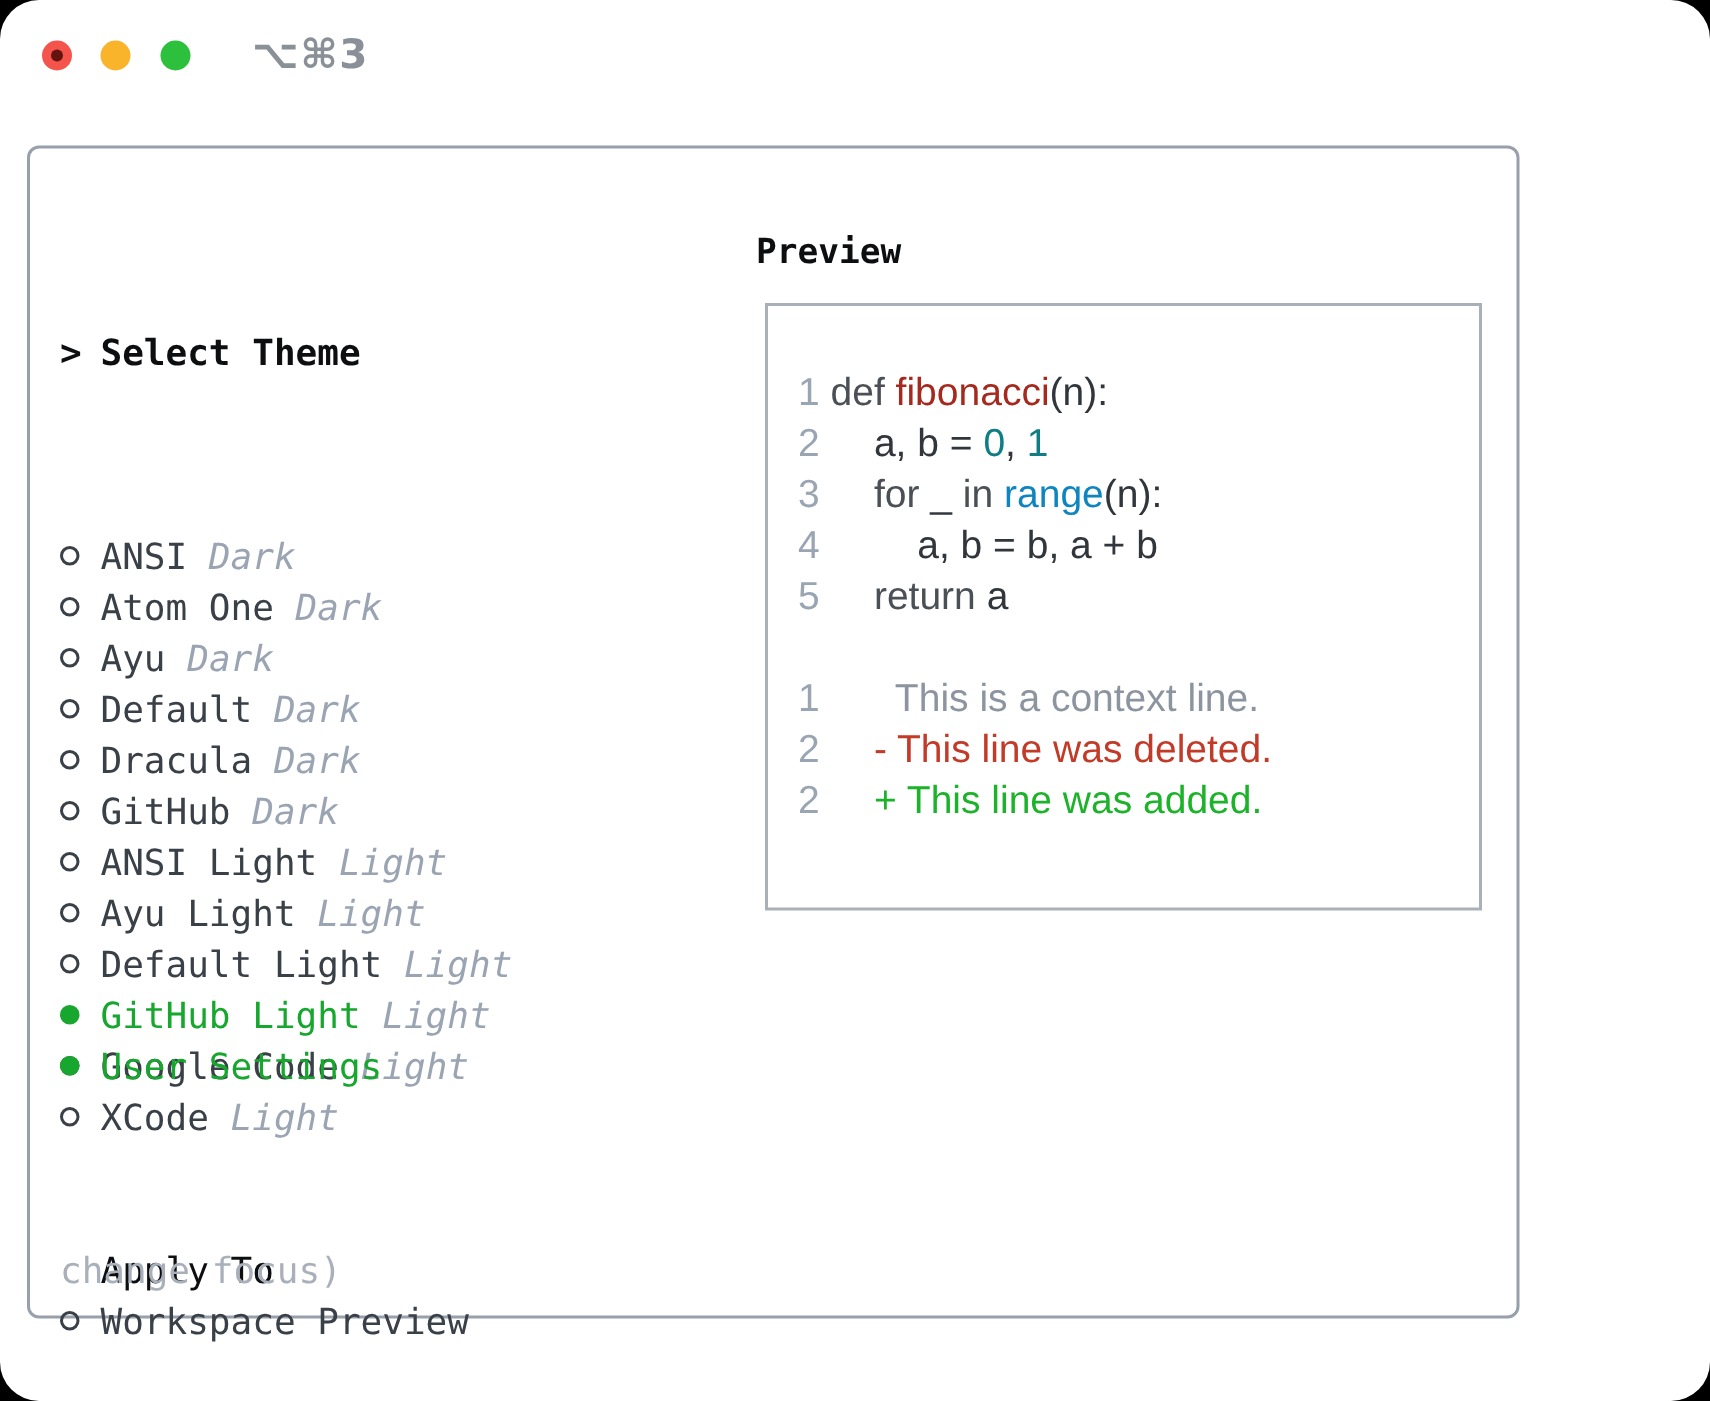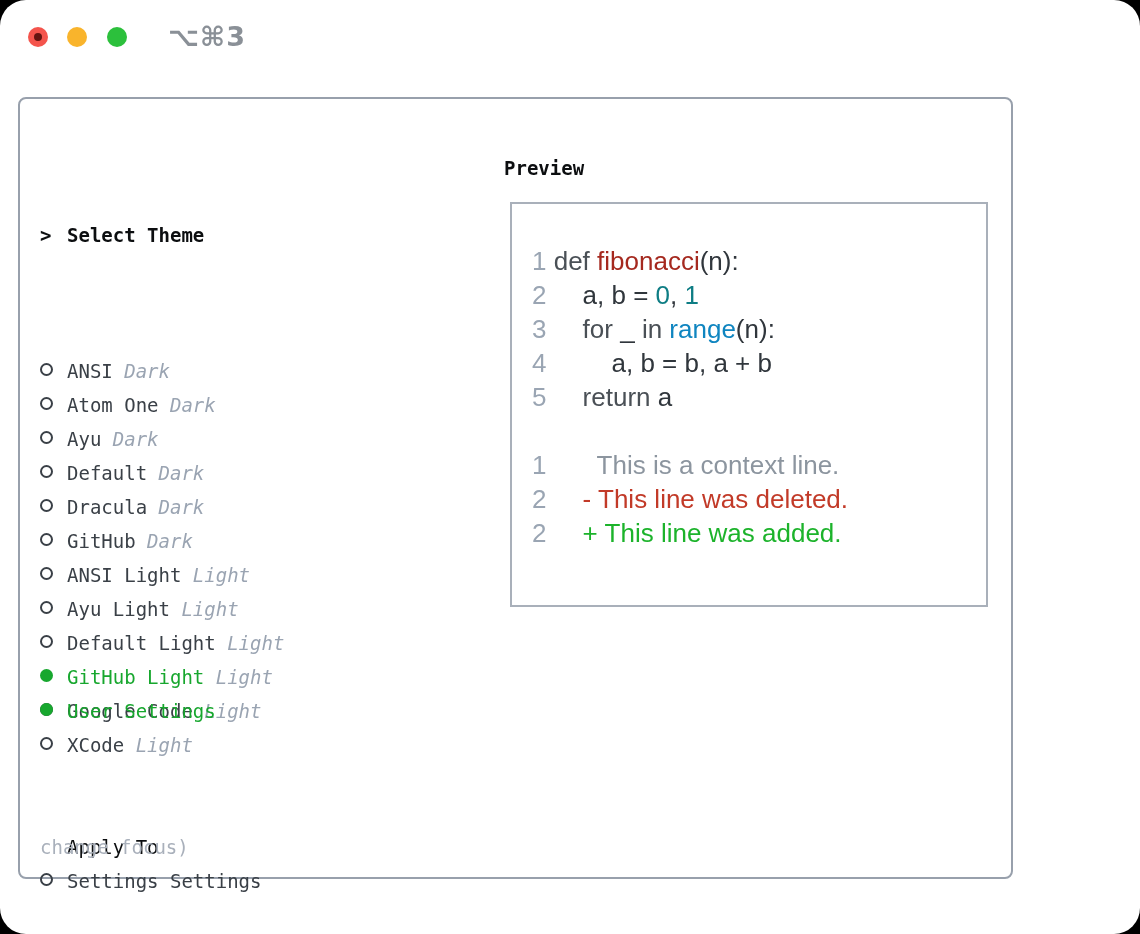--- a/index.html
+++ b/index.html
@@ -17,38 +17,38 @@
   .light .dot { position: absolute; left: 6px; top: 6px; width: 8px; height: 8px;
     border-radius: 50%; background: #641410; }
   .wintitle { position: absolute; left: 168px; top: 21px; font-size: 27px; line-height: 32px;
     font-weight: 600; color: var(--c-title, #8a9097); font-family: "DejaVu Sans", sans-serif;
     letter-spacing: 1px; }
   
   .panel { position: absolute; left: 18px; top: 97px; width: 995px; height: 782px;
     box-sizing: border-box; border: 2px solid var(--c-panel-border, #98a0ac);
     border-radius: 8px; background: #fff; }
   
-  .col-block { position: absolute; white-space: pre; font-size: 19px; line-height: 34px; }
+  .col-block { position: absolute; white-space: pre; font-size: 24px; line-height: 34px; }
   #theme-list { left: 20px; top: 51px; }
   #apply-block { left: 20px; top: 527px; }
   #hint-block { left: 20px; top: 663px; color: var(--c-hint, #a9b0bb); }
   .row { height: 34px; white-space: pre; }
   .row.heading { font-weight: bold; color: var(--c-heading, #0c0e10); }
   .row.subheading { color: var(--c-heading, #0c0e10); }
   .cell { display: inline-block; width: 27px; }
   .prompt-char { font-weight: bold; color: var(--c-heading, #0c0e10); }
   .bullet { display: inline-block; width: 13px; height: 13px; border-radius: 50%;
     box-sizing: border-box; margin-right: 14px; vertical-align: 2px; }
   .bullet.open { border: 2px solid var(--c-item, #3a4047); background: transparent; }
   .bullet.filled { border: none; background: var(--c-green, #17a72e); }
   .item-name { color: var(--c-item, #3a4047); }
   .item-name.selected { color: var(--c-green, #17a72e); }
   .item-tag { color: var(--c-tag, #9aa4b2); font-style: italic; }
   
-  #preview-heading { position: absolute; left: 484px; top: 52px; font-size: 19px;
+  #preview-heading { position: absolute; left: 484px; top: 52px; font-size: 23px;
     line-height: 34px; font-weight: bold; color: var(--c-heading, #0c0e10); white-space: pre; }
   .preview-box { position: absolute; left: 490px; top: 103px; width: 478px; height: 405px;
     box-sizing: border-box; border: 2px solid var(--c-preview-border, #a9b0ba); background: #fff; }
   pre.code { margin: 0; padding: 40px 0 0 20px; font-family: Liberation Sans, sans-serif;
     font-size: 26px; line-height: 34px; white-space: pre; }
   .lnum { color: var(--c-lnum, #9aa5b3); }
 </style>
 </head>
 <body>
 
@@ -64,21 +64,21 @@
 <div class="panel">
 
   <div id="theme-list" class="col-block">
     <div class="row heading"><span class="cell prompt-char">&gt;</span><span>Select Theme</span></div>
     
   <div class="row"><span class="cell"><span class="bullet open"></span></span><span class="item-name">ANSI</span><span class="item-tag"> Dark</span></div><div class="row"><span class="cell"><span class="bullet open"></span></span><span class="item-name">Atom One</span><span class="item-tag"> Dark</span></div><div class="row"><span class="cell"><span class="bullet open"></span></span><span class="item-name">Ayu</span><span class="item-tag"> Dark</span></div><div class="row"><span class="cell"><span class="bullet open"></span></span><span class="item-name">Default</span><span class="item-tag"> Dark</span></div><div class="row"><span class="cell"><span class="bullet open"></span></span><span class="item-name">Dracula</span><span class="item-tag"> Dark</span></div><div class="row"><span class="cell"><span class="bullet open"></span></span><span class="item-name">GitHub</span><span class="item-tag"> Dark</span></div><div class="row"><span class="cell"><span class="bullet open"></span></span><span class="item-name">ANSI Light</span><span class="item-tag"> Light</span></div><div class="row"><span class="cell"><span class="bullet open"></span></span><span class="item-name">Ayu Light</span><span class="item-tag"> Light</span></div><div class="row"><span class="cell"><span class="bullet open"></span></span><span class="item-name">Default Light</span><span class="item-tag"> Light</span></div><div class="row"><span class="cell"><span class="bullet filled"></span></span><span class="item-name selected">GitHub Light</span><span class="item-tag"> Light</span></div><div class="row"><span class="cell"><span class="bullet open"></span></span><span class="item-name">Google Code</span><span class="item-tag"> Light</span></div><div class="row"><span class="cell"><span class="bullet open"></span></span><span class="item-name">XCode</span><span class="item-tag"> Light</span></div></div>
 
   <div id="apply-block" class="col-block">
     <div class="row"><span class="cell"><span class="bullet filled"></span></span><span class="item-name selected">User Settings</span></div>
     
-  <div class="row subheading"><span class="cell"> </span><span>Apply To</span></div><div class="row"><span class="cell"><span class="bullet open"></span></span><span class="item-name">Settings Settings</span></div></div>
+  <div class="row subheading"><span class="cell"> </span><span>Apply To</span></div><div class="row"><span class="cell"><span class="bullet open"></span></span><span class="item-name">Workspace Preview</span></div></div>
 
   <div id="hint-block" class="col-block">
     <div class="row">change focus)</div>
   </div>
 
   <div id="preview-heading">Preview</div>
 
   <div class="preview-box">
     <pre class="code" id="code"><span><span class="lnum">1</span> <span style="color: rgb(74, 80, 86);">def </span><span style="color: rgb(165, 41, 31);">fibonacci</span><span style="color: rgb(48, 54, 60);">(n):</span></span>
 <span><span class="lnum">2</span> <span style="color: rgb(48, 54, 60);">    a, b = </span><span style="color: rgb(14, 125, 132);">0</span><span style="color: rgb(48, 54, 60);">, </span><span style="color: rgb(14, 125, 132);">1</span></span>

